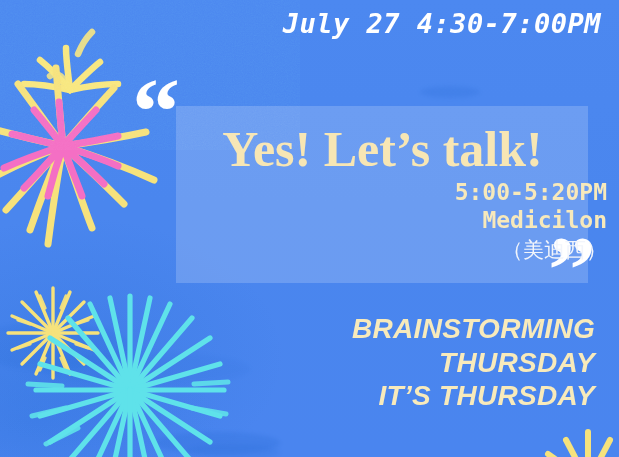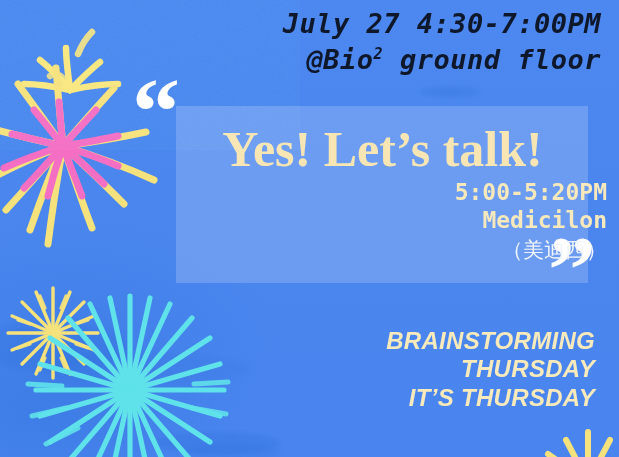--- a/index.html
+++ b/index.html
@@ -76,21 +76,21 @@
   }
   .qmark.open  { left: 132px; top: 64px;  font-size: 96px; }
   .qmark.close { left: 548px; top: 222px; font-size: 96px; }
 
   
   .header {
     position: absolute;
     left: 0; right: 18px;
     top: 6px;
     text-align: right;
-    color: #0f172a;
+    color: #ffffff;
     font-family: "DejaVu Sans Mono", "Liberation Mono", monospace;
     font-weight: 700;
     font-style: italic;
     font-size: 27px;
     line-height: 1.33;
     letter-spacing: 0.5px;
     white-space: nowrap;
   }
   .header sup {
     font-size: 0.56em;
@@ -136,21 +136,21 @@
 
   .tagline {
     position: absolute;
     right: 24px;
     bottom: 44px;
     text-align: right;
     color: #f8eabb;
     font-family: "Liberation Sans", sans-serif;
     font-weight: 700;
     font-style: italic;
-    font-size: 24px;
+    font-size: 28px;
     line-height: 1.20;
     letter-spacing: 0.3px;
     white-space: nowrap;
   }
 </style>
 </head>
 <body>
 
 <div id="poster">
 
@@ -287,21 +287,20 @@
       <path d="M58 64 L108 60"></path>
         <path d="M58 64 L20 92"></path>
         <path d="M58 64 L96 92"></path>
     </g>
   </svg>
 
   <div class="quote-panel"></div>
 
   <div class="header">
     <div>July 27 4:30-7:00PM</div>
-    <div><span>@Bio</span><sup>2</sup><span> ground floor</span></div>
   </div>
 
   <div class="qmark open">“</div>
   <div class="qmark close">”</div>
 
   <div class="headline">Yes! Let’s talk!</div>
   <div class="sub time">5:00-5:20PM</div>
   <div class="sub org">Medicilon</div>
   <div class="sub cn">（美迪西）</div>
 

